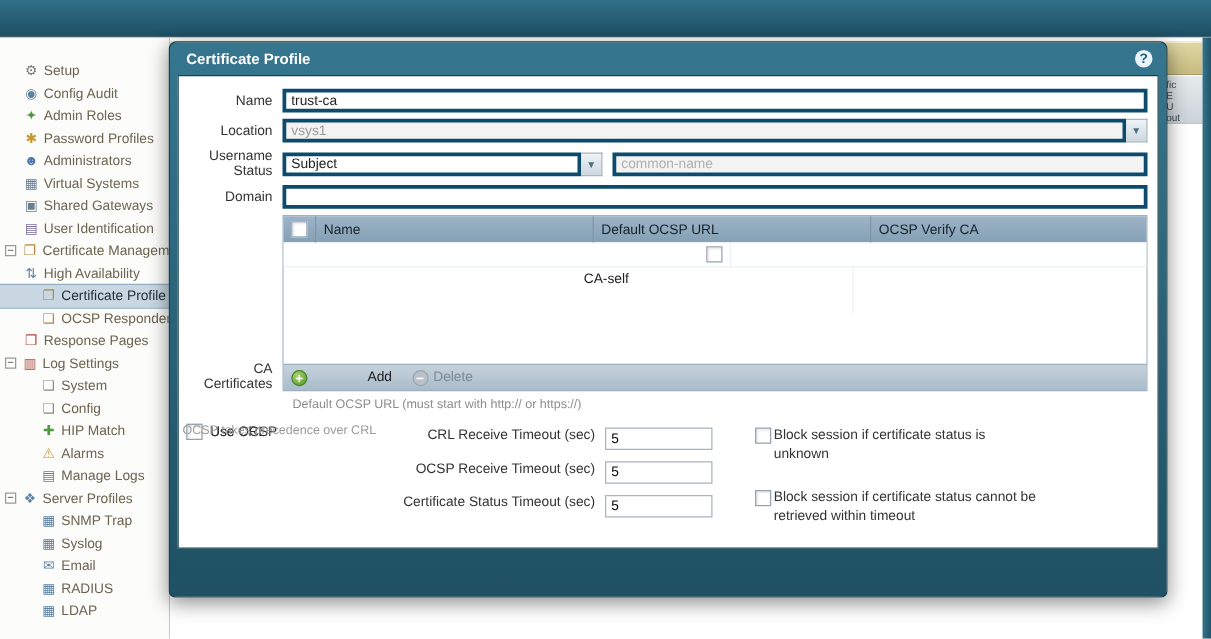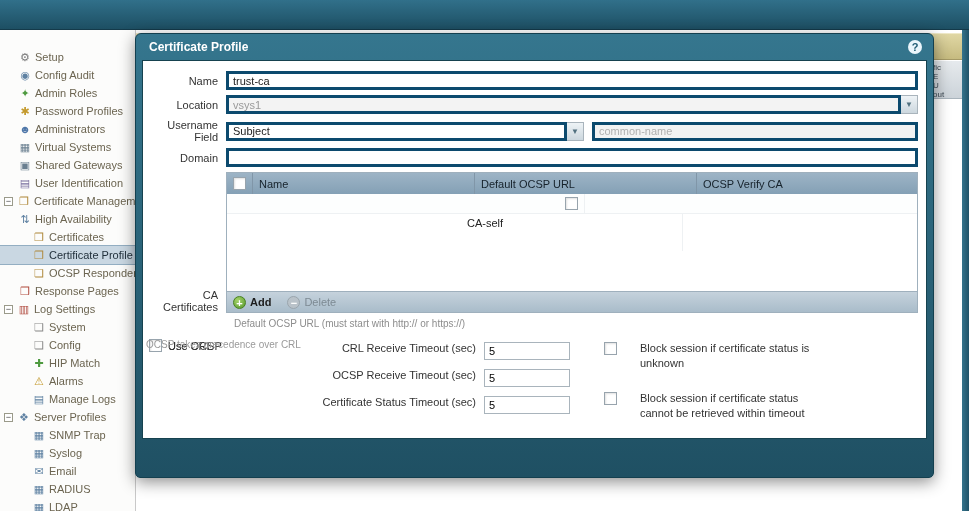--- a/index.html
+++ b/index.html
@@ -102,21 +102,21 @@
     flex:1; height:19px; border:3px solid #0c4a6e; font-size:11px; padding:0 4px;
     font-family:"Liberation Sans", sans-serif; color:#222; background:#fff;
   }
   .tinput::placeholder { color:#b0b0b0; }
   .tinput:disabled, .tinput.disabled { background:#f3f3f3; color:#9a9a9a; }
   .combo-btn {
     width:17px; height:19px; flex:none;
     background:linear-gradient(#eef3f6,#ccd7de); border:1px solid #a9b4bc; border-left:none;
     color:#51707f; font-size:8px; line-height:17px; text-align:center; cursor:pointer;
   }
-  .combo-small { display:flex; width:358px; flex:none;justify-content:flex-end; }
+  .combo-small { display:flex; width:256px; flex:none;justify-content:flex-end; }
   .gap { width:8px; flex:none; }
 
   
   .ca-table { flex:1; border:1px solid #9fb0bd; }
   .ca-head {
     display:flex; height:21px; align-items:center;
     background:linear-gradient(#9db4c6,#84a0b5); font-size:11px; color:#16222b;
   }
   .c0 { width:26px; flex:none; text-align:center; border-right:1px solid #8096a8; height:100%; display:flex; align-items:center; justify-content:center; }
   .c1 { width:222px; flex:none; padding-left:6px; border-right:1px solid #8096a8; height:100%; display:flex; align-items:center; }
@@ -129,39 +129,39 @@
     height:21px; display:flex; align-items:center; gap:16px; padding-left:6px;
     background:linear-gradient(#c5d2dc,#a9bcca); border-top:1px solid #9fb0bd; font-size:11px;
   }
   .tool-btn { display:flex; align-items:center; gap:4px; cursor:pointer; }
   .tool-btn .round {
     width:13px; height:13px; border-radius:50%; color:#fff; font-size:11px; line-height:12px;
     text-align:center; font-weight:bold;
   }
   .add-round { background:radial-gradient(circle at 35% 30%, #a5d36a, #57992c); border:1px solid #47801f; }
   .del-round { background:#b9c2c9; border:1px solid #9aa5ad; }
-  .add-label { font-weight:bold; color:#1c1c1c; }
+  .add-label { font-weight:normal; color:#1c1c1c;margin-left:44px; }
   .del-label { color:#7d8a93; }
 
   .helper { font-size:10px; color:#8d8d8d; margin:5px 0 0 85px; }
 
   
   .options { position:relative; height:96px; margin-top:10px; font-size:11px; color:#333; }
   .chk {
     width:13px; height:13px; background:#fff; border:1px solid #98a4ad; flex:none;
     box-shadow:inset 1px 1px 2px rgba(0,0,0,.12); cursor:pointer;
   }
   .chkline { position:absolute; display:flex; align-items:center; gap:6px; }
   .o-usecrl { left:0; top:4; }
   .o-useocsp { left:0; top:33; }
   .o-note { position:absolute; left:-3px; top:55; font-size:10px; color:#9a9a9a; }
   .to-label { position:absolute; left:60px; width:267px; text-align:right; }
   .to-input { position:absolute; left:335px; width:86px; height:18px; border:1px solid #a9b4bc; font-size:11px; padding:0 4px; font-family:"Liberation Sans", sans-serif; }
   .r1 { top:3px; } .r2 { top:30px; } .r3 { top:57px; }
-  .blockchk { position:absolute; left:455px; width:228px; display:flex; gap:23px; line-height:15px; align-items:flex-start; }
+  .blockchk { position:absolute; left:455px; width:228px; display:flex; gap:2px; line-height:15px; align-items:flex-start; }
   .b1 { top:2px; } .b2 { top:52px; }
   .blockchk .chk { margin-top:1px; }
 
   
   .dialog-footer {
     position:absolute; left:0; right:0; bottom:0; height:38px;
     display:flex; justify-content:flex-end; align-items:center; gap:10px; padding-right:21px;
   }
   .btn {
     height:21px; min-width:68px; padding:0 16px; font-size:11px; color:#1a1a1a;
@@ -192,21 +192,20 @@
     <div class="tree-item lvl0"><span class="ticon gear-icon"></span><span>Setup</span></div>
     <div class="tree-item lvl0"><span class="ticon audit-icon"></span><span>Config Audit</span></div>
     <div class="tree-item lvl0"><span class="ticon admin-roles-icon"></span><span>Admin Roles</span></div>
     <div class="tree-item lvl0"><span class="ticon password-icon"></span><span>Password Profiles</span></div>
     <div class="tree-item lvl0"><span class="ticon administrator-icon"></span><span>Administrators</span></div>
     <div class="tree-item lvl0"><span class="ticon virtual-systems-icon"></span><span>Virtual Systems</span></div>
     <div class="tree-item lvl0"><span class="ticon shared-gateways-icon"></span><span>Shared Gateways</span></div>
     <div class="tree-item lvl0"><span class="ticon user-id-icon"></span><span>User Identification</span></div>
     <div class="tree-item lvl0 has-exp"><span class="expander">−</span><span class="ticon certificate-icon"></span><span>Certificate Managem</span></div>
     <div class="tree-item lvl0"><span class="ticon high-availability-icon"></span><span>High Availability</span></div>
-    <div class="tree-item lvl1"><span class="ticon certificate-icon"></span><span>Certificates</span></div>
     <div class="tree-item lvl1 selected"><span class="ticon certificate-icon"></span><span>Certificate Profile</span></div>
     <div class="tree-item lvl1"><span class="ticon ocsp-icon"></span><span>OCSP Responder</span></div>
     <div class="tree-item lvl0"><span class="ticon response-pages-icon"></span><span>Response Pages</span></div>
     <div class="tree-item lvl0 has-exp"><span class="expander">−</span><span class="ticon log-settings-icon"></span><span>Log Settings</span></div>
     <div class="tree-item lvl1"><span class="ticon page-icon"></span><span>System</span></div>
     <div class="tree-item lvl1"><span class="ticon page-icon"></span><span>Config</span></div>
     <div class="tree-item lvl1"><span class="ticon hip-icon"></span><span>HIP Match</span></div>
     <div class="tree-item lvl1"><span class="ticon alarms-icon"></span><span>Alarms</span></div>
     <div class="tree-item lvl1"><span class="ticon manage-logs-icon"></span><span>Manage Logs</span></div>
     <div class="tree-item lvl0 has-exp"><span class="expander">−</span><span class="ticon server-profiles-icon"></span><span>Server Profiles</span></div>
@@ -228,21 +227,21 @@
       <input class="tinput" type="text" value="trust-ca" style="">
     </div>
 
     <div class="frow">
       <div class="flabel">Location</div>
       <input class="tinput disabled" type="text" disabled="" value="vsys1" style="">
       <div class="combo-btn">▼</div>
     </div>
 
     <div class="frow">
-      <div class="flabel">Username Field</div>
+      <div class="flabel">Username Status</div>
       <div class="combo-small">
         <input class="tinput" type="text" readonly="" value="Subject" style="">
         <div class="combo-btn">▼</div>
       </div>
       <div class="gap"></div>
       <input class="tinput disabled" type="text" disabled="" placeholder="common-name" style="">
     </div>
 
     <div class="frow">
       <div class="flabel">Domain</div>

